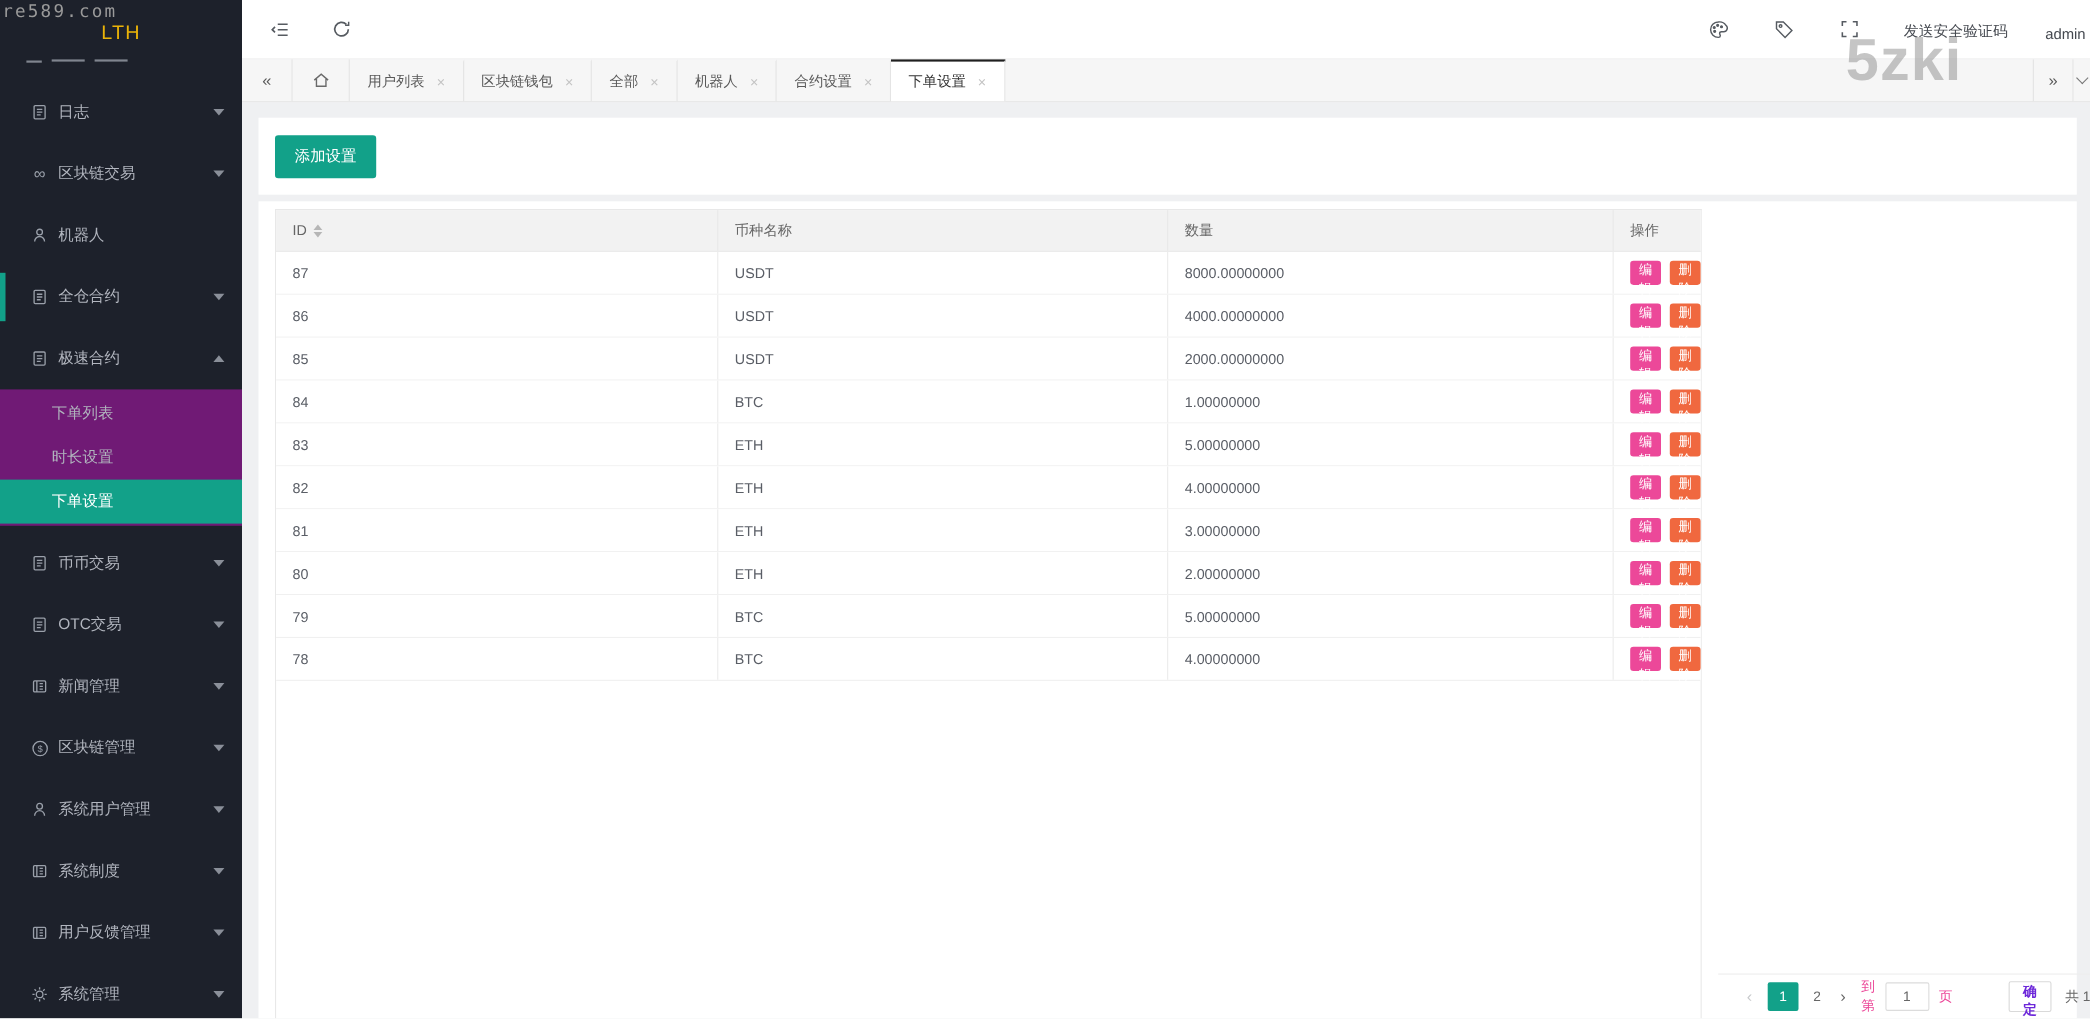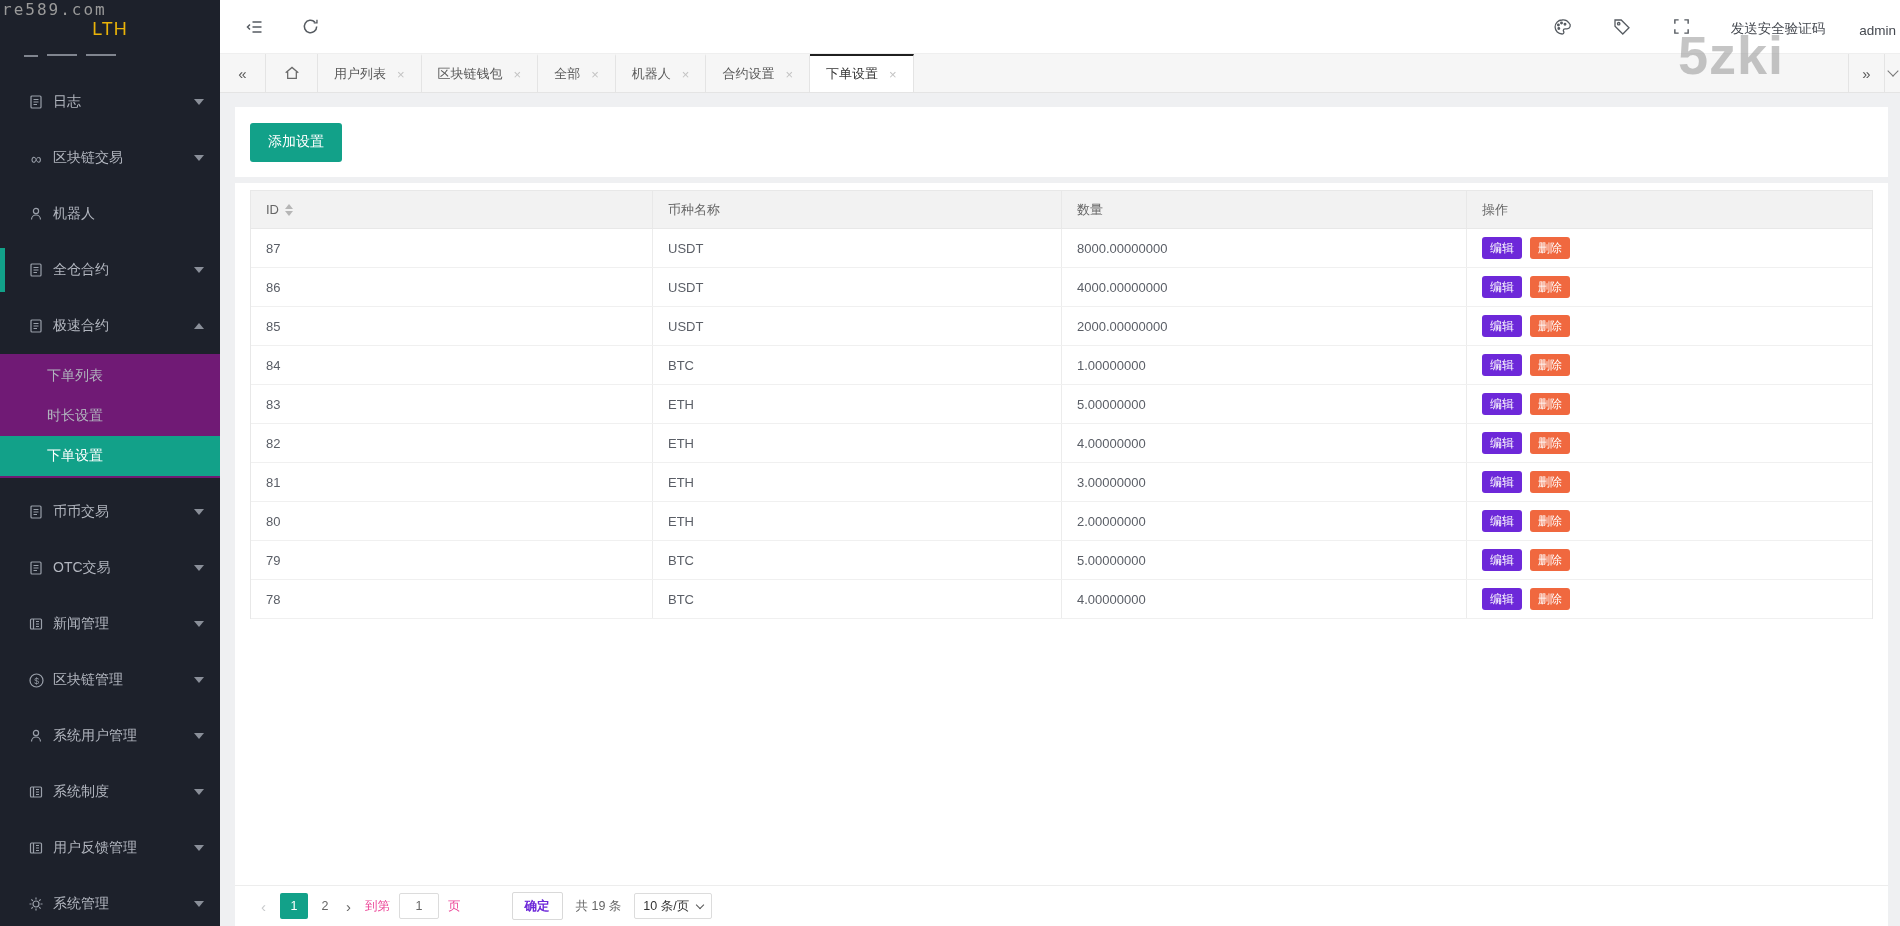--- a/index.html
+++ b/index.html
@@ -62,36 +62,36 @@
   .cell-drop { width:16px; border-left:1px solid #e4e4e4; border-right:none; overflow:hidden; }
   .chev { width:8px; height:8px; border-right:1.5px solid #777; border-bottom:1.5px solid #777;
     transform:rotate(45deg); margin-top:-4px; }
 
   
   .content { position:absolute; left:220px; top:93px; width:1680px; height:833px; background:#eff0f2; }
   .card { position:absolute; left:15px; width:1653px; background:#fff; }
   .toolbar-card { top:14px; height:70px; display:flex; align-items:center; padding-left:15px; }
   .add-btn { width:92px; height:39px; background:#12a189; color:#fff; border:none; border-radius:3px;
     font-size:14px; cursor:pointer; font-family:inherit; }
-  .table-card { top:90px; height:743px; display:flex; flex-direction:column; }
+  .table-card { top:90px; height:743px; display:flex; flex-direction:row; }
 
   .table-wrap { margin:7px 15px 0; border:1px solid #e8e8e8; border-bottom:none; }
   .thead { display:flex; background:#f2f2f2; height:38px; border-bottom:1px solid #e8e8e8; }
   .th { display:flex; align-items:center; padding-left:15px; font-size:13px; color:#666; border-right:1px solid #e8e8e8; }
   .th:last-child { border-right:none; }
   .tr { display:flex; height:39px; border-bottom:1px solid #f0f0f0; background:#fff; }
   .td { display:flex; align-items:center; padding-left:15px; font-size:13px; color:#5a5e66; border-right:1px solid #ececec; }
   .td:last-child { border-right:none; }
   .c1 { width:402px; flex:none; } .c2 { width:409px; flex:none; } .c3 { width:405px; flex:none; } .c4 { flex:1; }
   .sort-icon { display:inline-flex; flex-direction:column; margin-left:6px; gap:2px; }
   .sort-icon i { display:block; width:0; height:0; border-left:4px solid transparent; border-right:4px solid transparent; }
   .sort-up { border-bottom:5px solid #b6b6b6; } .sort-dn { border-top:5px solid #b6b6b6; }
   .btn-edit, .btn-del { height:22px; padding:0 8px; border:none; border-radius:3px; color:#fff;
     font-size:12px; cursor:pointer; font-family:inherit; }
-  .btn-edit { background:#6d28d9; margin-right:8px; }
+  .btn-edit { background:#ec4899; margin-right:8px; }
   .btn-del { background:#f0683f; }
 
   
   .pager { margin-top:auto; border-top:1px solid #ededed; height:41px; display:flex; align-items:center;
     padding-left:26px; font-size:12.5px; color:#666; }
   .pg-prev { color:#c8cacc; font-size:15px; margin-right:14px; cursor:default; }
   .pg-next { color:#666; font-size:15px; margin:0 14px 0 4px; cursor:pointer; }
   .pg-num { min-width:22px; height:26px; display:flex; align-items:center; justify-content:center;
     margin-right:6px; cursor:pointer; border-radius:2px; color:#666; }
   .pg-num.active { background:#12a189; color:#fff; width:28px; cursor:default; }

